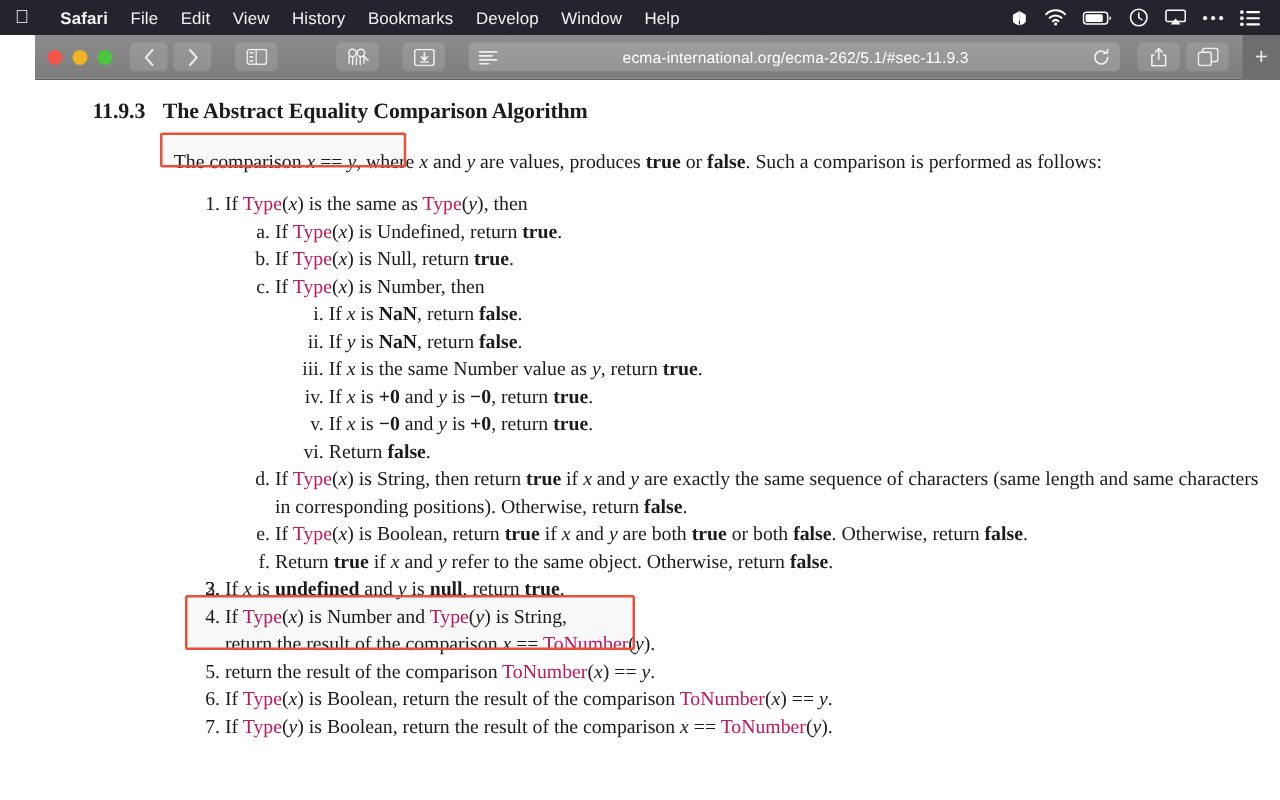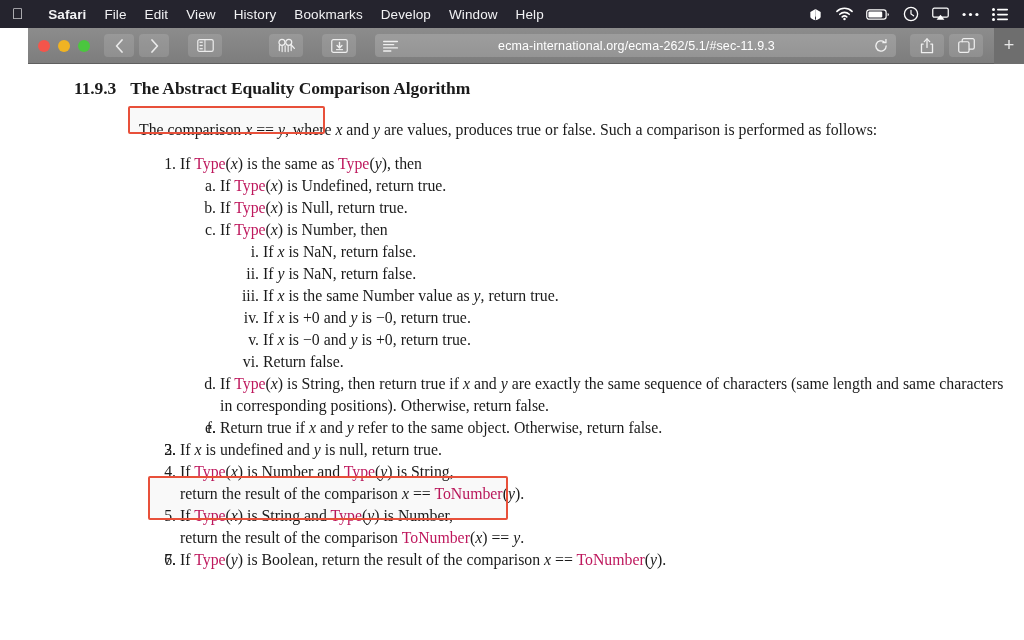--- a/index.html
+++ b/index.html
@@ -138,21 +138,21 @@
   h1#page-title .secnum { margin-right: 14px; }
 
   #intro {
     font-size: 15.8px;
     line-height: 21.5px;
     margin: 0 0 12px 0;
     padding-left: 87px;
     padding-right: 88px;
     text-align: left;
   }
-  .bold { font-weight: normal; }
+  .bold { font-weight: bold; }
   .ital { font-style: italic; }
   .lnk { color: #be185d; }
 
   ol.lvl1 {
     list-style: none;
     font-size: 15.8px;
     line-height: 22px;
     padding-left: 128px;
     margin: 0;
   }
@@ -425,20 +425,21 @@
               </li>
             </ol>
           </li>
 
           <li>
             <span class="mk">d.</span>
             <span>If <span class="lnk">Type</span>(<span class="ital">x</span>) is String, then return <span class="bold">true</span> if <span class="ital">x</span> and <span class="ital">y</span> are exactly the same sequence of characters (same length and same characters in corresponding positions). Otherwise, return <span class="bold">false</span>.</span>
           </li>
           <li>
             <span class="mk">e.</span>
+            <span>If <span class="lnk">Type</span>(<span class="ital">x</span>) is Boolean, return <span class="bold">true</span> if <span class="ital">x</span> and <span class="ital">y</span> are both <span class="bold">true</span> or both <span class="bold">false</span>. Otherwise, return <span class="bold">false</span>.</span>
           </li>
           <li>
             <span class="mk">f.</span>
             <span>Return <span class="bold">true</span> if <span class="ital">x</span> and <span class="ital">y</span> refer to the same object. Otherwise, return <span class="bold">false</span>.</span>
           </li>
         </ol>
       </li>
 
       <li>
         <span class="mk">2.</span>
@@ -450,26 +451,26 @@
       </li>
 
       <li>
         <span class="mk">4.</span>
         <span>If <span class="lnk">Type</span>(<span class="ital">x</span>) is Number and <span class="lnk">Type</span>(<span class="ital">y</span>) is String,</span>
         <span class="cont">return the result of the comparison <span class="ital">x</span> == <span class="lnk">ToNumber</span>(<span class="ital">y</span>).</span>
       </li>
 
       <li>
         <span class="mk">5.</span>
-        <span>If <span class="lnk">Type</span>(<span class="ital">x</span>) is String and <span class="lnk">Type</span>(<span class="ital">y</span>) is Number,</span>
         <span class="cont">return the result of the comparison <span class="lnk">ToNumber</span>(<span class="ital">x</span>) == <span class="ital">y</span>.</span>
       </li>
 
       <li>
         <span class="mk">6.</span>
+        <span>If <span class="lnk">Type</span>(<span class="ital">x</span>) is Boolean, return the result of the comparison <span class="lnk">ToNumber</span>(<span class="ital">x</span>) == <span class="ital">y</span>.</span>
       </li>
 
       <li>
         <span class="mk">7.</span>
         <span>If <span class="lnk">Type</span>(<span class="ital">y</span>) is Boolean, return the result of the comparison <span class="ital">x</span> == <span class="lnk">ToNumber</span>(<span class="ital">y</span>).</span>
       </li>
     </ol>
 
     <div class="anno-box" id="anno-comparison"></div>
     <div class="anno-box" id="anno-null-undef"></div>

